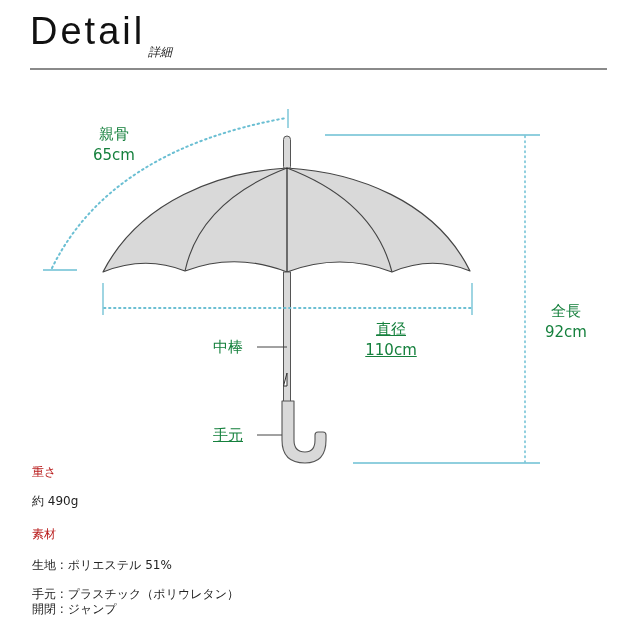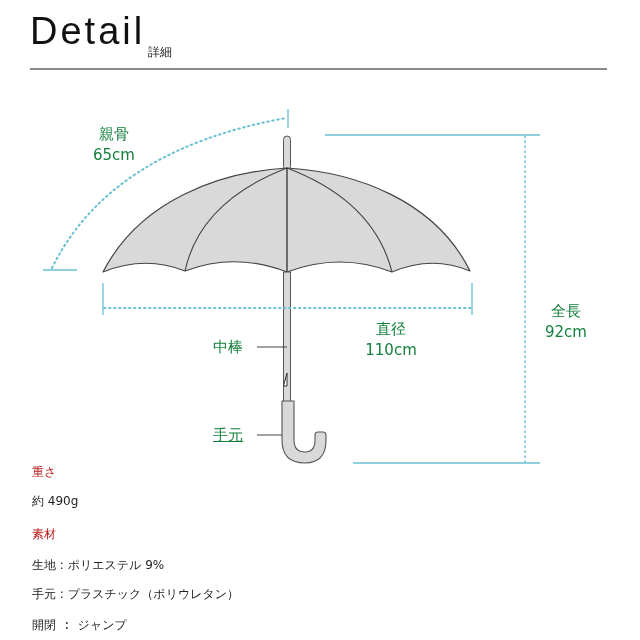--- a/index.html
+++ b/index.html
@@ -1,20 +1,20 @@
 <!DOCTYPE html>
 <html><head>
 <meta charset="utf-8">
 <style>
   html, body { margin: 0; padding: 0; background: #ffffff; }
   body { width: 640px; height: 640px; position: relative; overflow: hidden;
          font-family: "DejaVu Sans", "Liberation Sans", sans-serif; color: #222; }
   .title { position: absolute; left: 30px; top: 10px; font-family: "Liberation Sans", sans-serif;
            font-size: 38px; letter-spacing: 3px; color: #111; font-weight: 400; }
-  .subtitle { position: absolute; left: 148px; top: 44px; font-size: 12px; color: #222; }
+  .subtitle { position: absolute; left: 148px; top: 44px; font-size: 12px; color: #222; font-style: italic; }
   .rule { position: absolute; left: 30px; top: 68px; width: 577px; height: 2px; background: #8a8a8a; }
   svg.diagram { position: absolute; left: 0; top: 0; }
   .lbl { position: absolute; font-size: 15px; color: #15803d; text-align: center; line-height: 21px; }
   .lbl-left { text-align: center; }
   .spec { position: absolute; left: 32px; font-size: 12px; color: #222; }
   .spec-h { font-size: 12px; font-weight: normal; color: #b91c1c; }
 </style>
 </head>
 <body>
 
@@ -67,32 +67,32 @@
 
   <line x1="257" y1="347" x2="287" y2="347" stroke="#444" stroke-width="1"></line>
   <line x1="257" y1="435" x2="282" y2="435" stroke="#444" stroke-width="1"></line>
 </svg>
 
 <div class="lbl" style="left:84px; top:124px; width:60px;">
   <div>親骨</div>
   <div>65cm</div>
 </div>
 
-<div class="lbl" style="left:356px; top:319px; width:70px;">
+<div class="lbl" style="left:356px; top:319px; width:70px;text-decoration:underline;">
   <div>直径</div>
   <div>110cm</div>
 </div>
 
 <div class="lbl" style="left:536px; top:301px; width:60px;">
   <div>全長</div>
   <div>92cm</div>
 </div>
 
 <div class="lbl lbl-left" style="left:213px; top:337px;">中棒</div>
 <div class="lbl lbl-left" style="left:213px; top:425px;text-decoration:underline;">手元</div>
 
 <div class="spec spec-h" style="top:464px;">重さ</div>
 <div class="spec" style="top:493px;">約 490g</div>
 
 <div class="spec spec-h" style="top:526px;">素材</div>
-<div class="spec" style="top:557px;">生地 : ポリエステル 9%</div>
+<div class="spec" style="top:557px;">生地 : ポリエステル 51%</div>
 <div class="spec" style="top:550px;margin-top:36px;">手元 : プラスチック（ポリウレタン）</div>
-<div class="spec" style="top:617px;font-family:Liberation Mono, monospace;">開閉 : ジャンプ</div>
+<div class="spec" style="top:601px;">開閉 : ジャンプ</div>
 
 </body></html>

